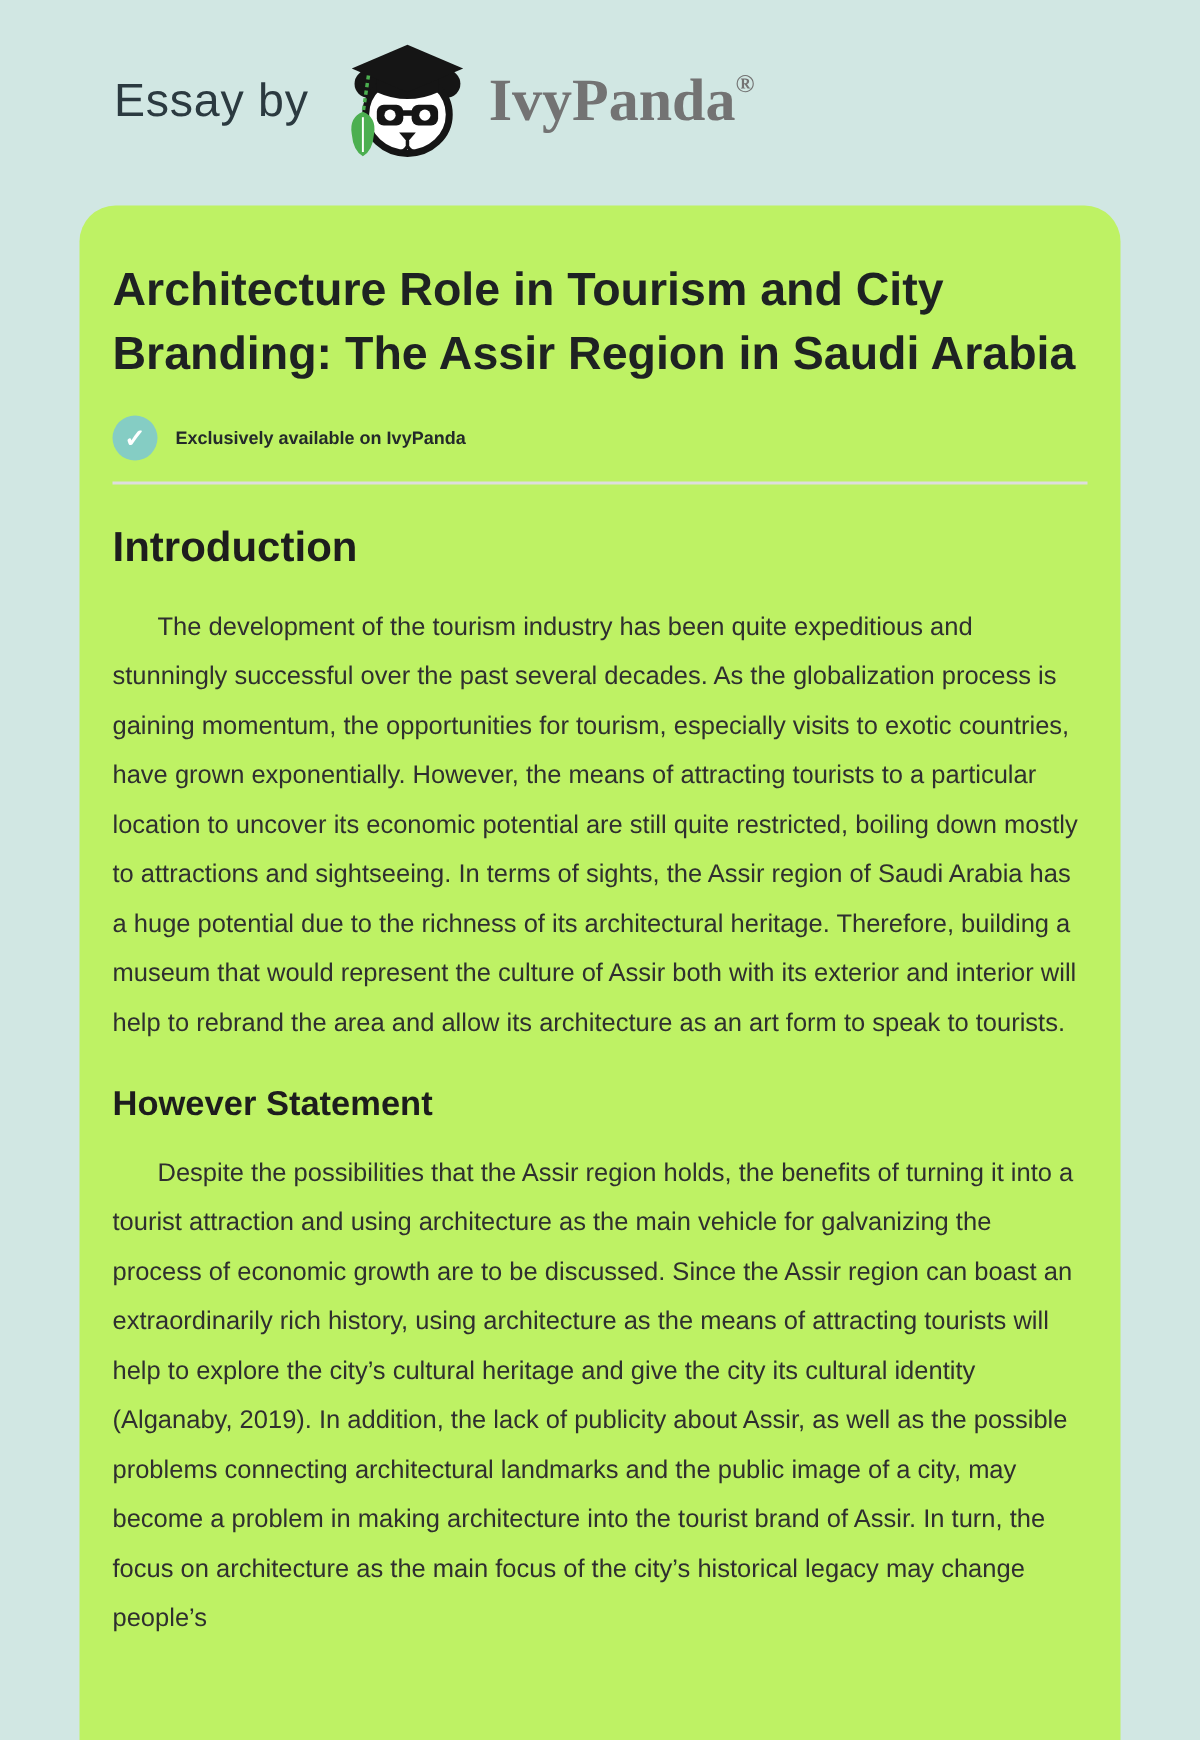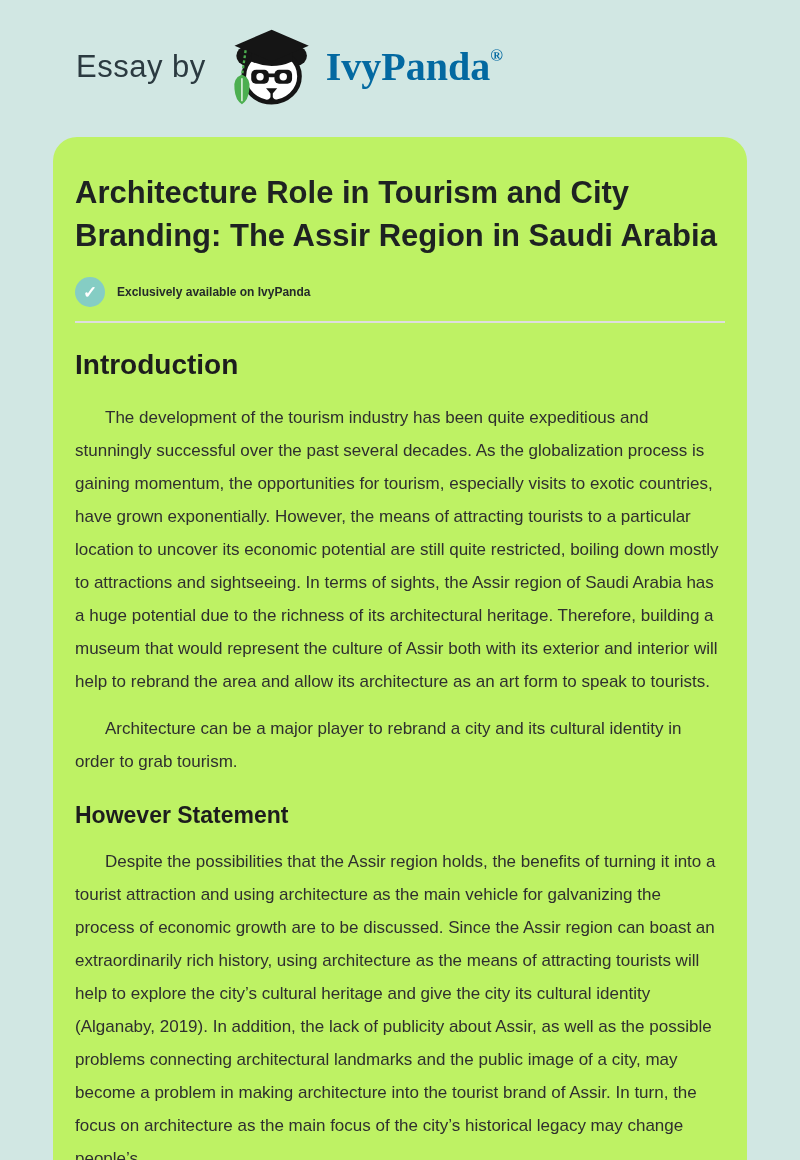--- a/index.html
+++ b/index.html
@@ -30,21 +30,21 @@
     width: 90px;
     height: 78px;
     display: flex;
     align-items: center;
     justify-content: center;
   }
   .brand {
     font-family: "Liberation Serif", serif;
     font-weight: 700;
     font-size: 40px;
-    color: #0369a1;
+    color: #737373;
     display: flex;
     align-items: flex-start;
   }
   .brand sup {
     font-size: 17px;
     line-height: 1;
     margin-top: 4px;
   }
   
   .card {
@@ -159,17 +159,16 @@
   <div class="badge-row">
     <span class="check-circle">✓</span>
     <span class="badge-label">Exclusively available on IvyPanda</span>
   </div>
 
   <hr class="divider">
 
   <h2>Introduction</h2>
   <p>The development of the tourism industry has been quite expeditious and stunningly successful over the past several decades. As the globalization process is gaining momentum, the opportunities for tourism, especially visits to exotic countries, have grown exponentially. However, the means of attracting tourists to a particular location to uncover its economic potential are still quite restricted, boiling down mostly to attractions and sightseeing. In terms of sights, the Assir region of Saudi Arabia has a huge potential due to the richness of its architectural heritage. Therefore, building a museum that would represent the culture of Assir both with its exterior and interior will help to rebrand the area and allow its architecture as an art form to speak to tourists.</p>
 
-  <p>Architecture can be a major player to rebrand a city and its cultural identity in order to grab tourism.</p>
 
   <h3>However Statement</h3>
   <p>Despite the possibilities that the Assir region holds, the benefits of turning it into a tourist attraction and using architecture as the main vehicle for galvanizing the process of economic growth are to be discussed. Since the Assir region can boast an extraordinarily rich history, using architecture as the means of attracting tourists will help to explore the city’s cultural heritage and give the city its cultural identity (Alganaby, 2019). In addition, the lack of publicity about Assir, as well as the possible problems connecting architectural landmarks and the public image of a city, may become a problem in making architecture into the tourist brand of Assir. In turn, the focus on architecture as the main focus of the city’s historical legacy may change people’s</p>
 </main>
 
 </body></html>

